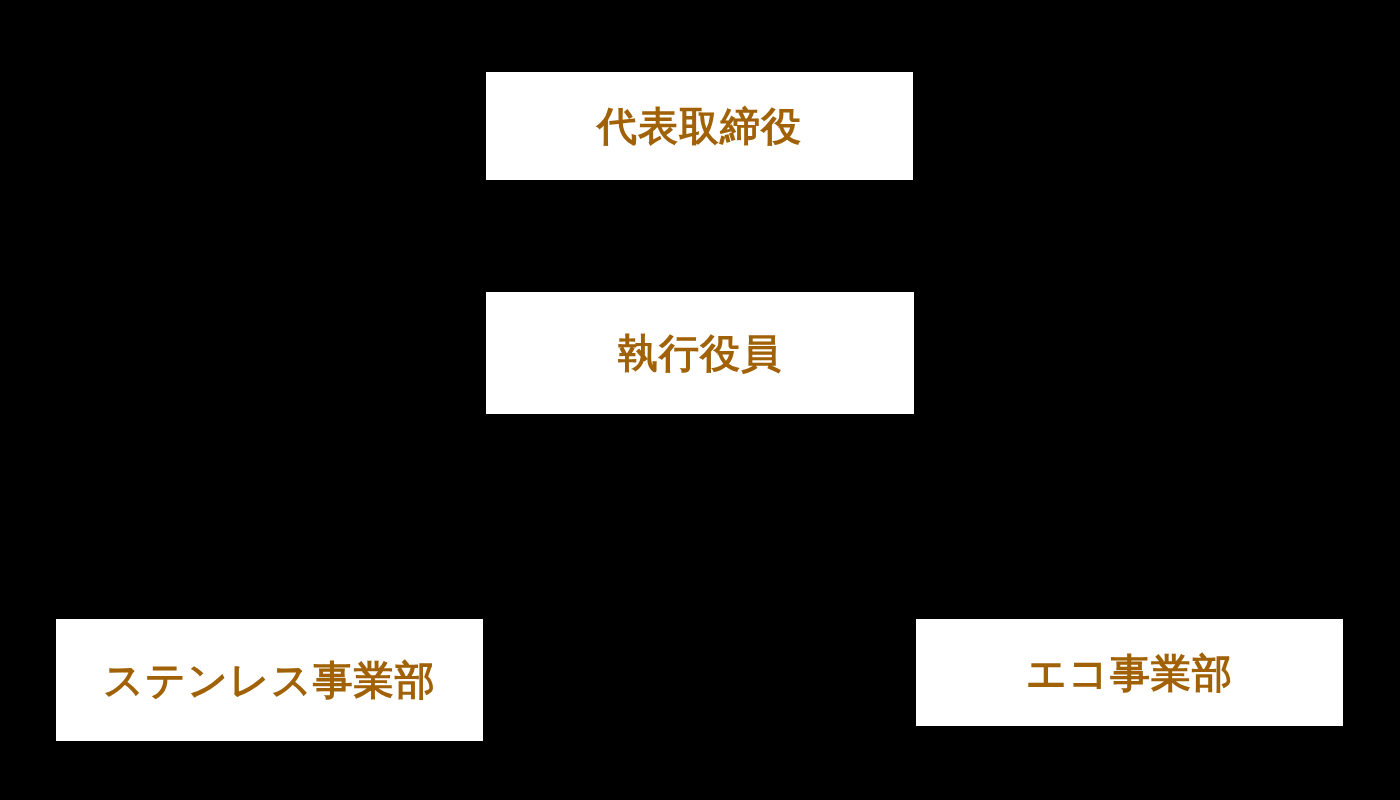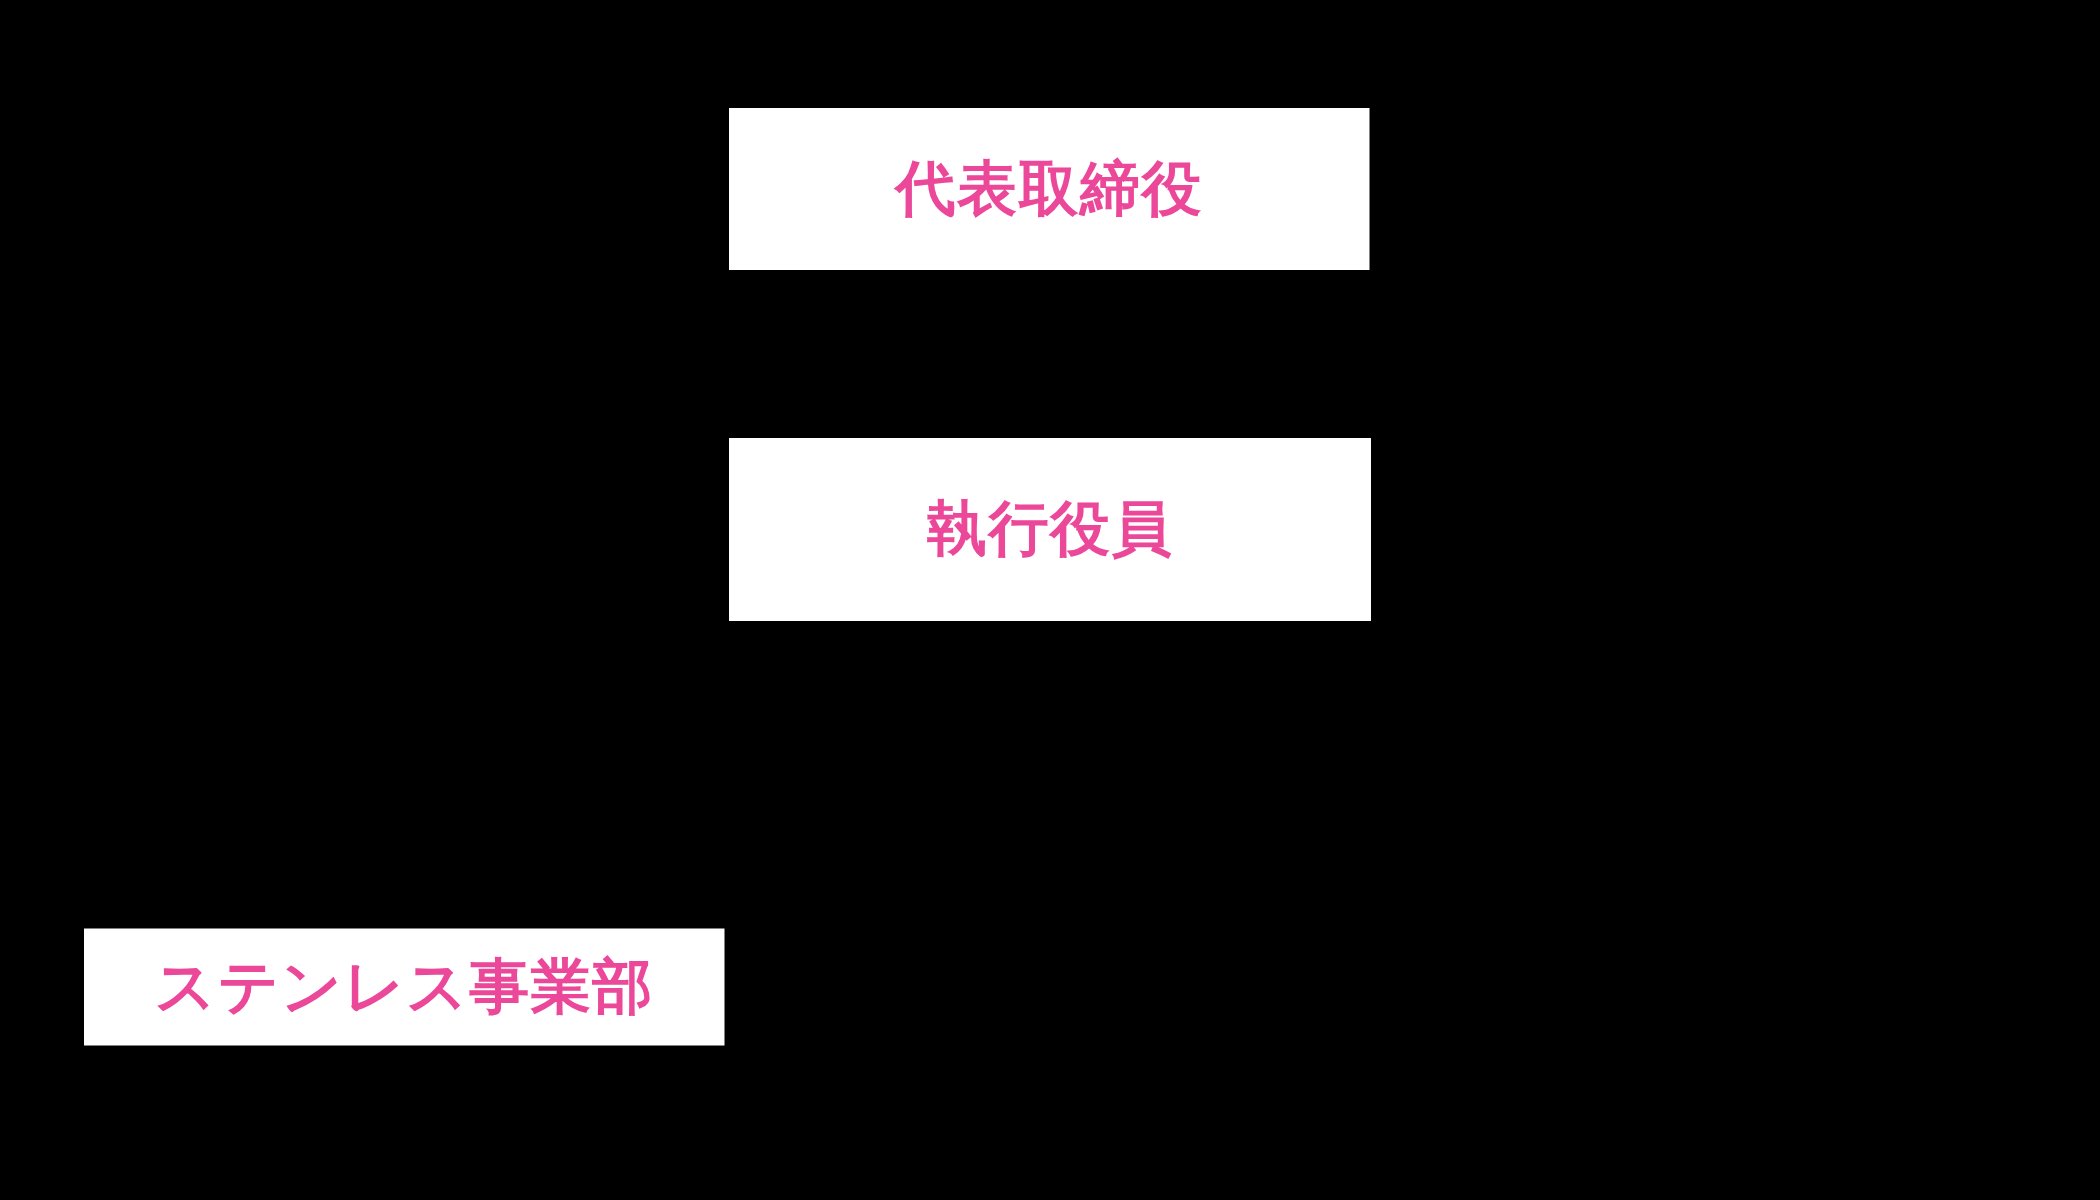--- a/index.html
+++ b/index.html
@@ -11,47 +11,50 @@
     position: relative;
     width: 1400px;
     height: 800px;
     background: #000000;
     overflow: hidden;
     font-family: "DejaVu Sans", "Liberation Sans", sans-serif;
   }
   .org-node {
     position: absolute;
     background: #ffffff;
-    color: #ec4899;
+    color: #a16207;
     display: flex;
     align-items: center;
     justify-content: center;
     font-weight: bold;
     font-size: 40px;
     line-height: 1;
     letter-spacing: 1px;
     text-align: center;
     box-sizing: border-box;
   }
   .node-top    { left: 486px; top: 72px;  width: 427px; height: 108px; }
   .node-mid    { left: 486px; top: 292px; width: 428px; height: 122px; }
-  .node-left   { left: 56px;  top: 619px; width: 427px; height: 78px; }
+  .node-left   { left: 56px;  top: 619px; width: 427px; height: 122px; }
   .node-right  { left: 916px; top: 619px; width: 427px; height: 107px; }
 </style>
 </head>
 <body>
 
 <div class="canvas">
 
   <div class="org-node node-top">
     <span>代表取締役</span>
   </div>
 
   <div class="org-node node-mid">
     <span>執行役員</span>
   </div>
 
   <div class="org-node node-left">
     <span>ステンレス事業部</span>
   </div>
 
+  <div class="org-node node-right">
+    <span>エコ事業部</span>
+  </div>
 
 </div>
 
 </body></html>

